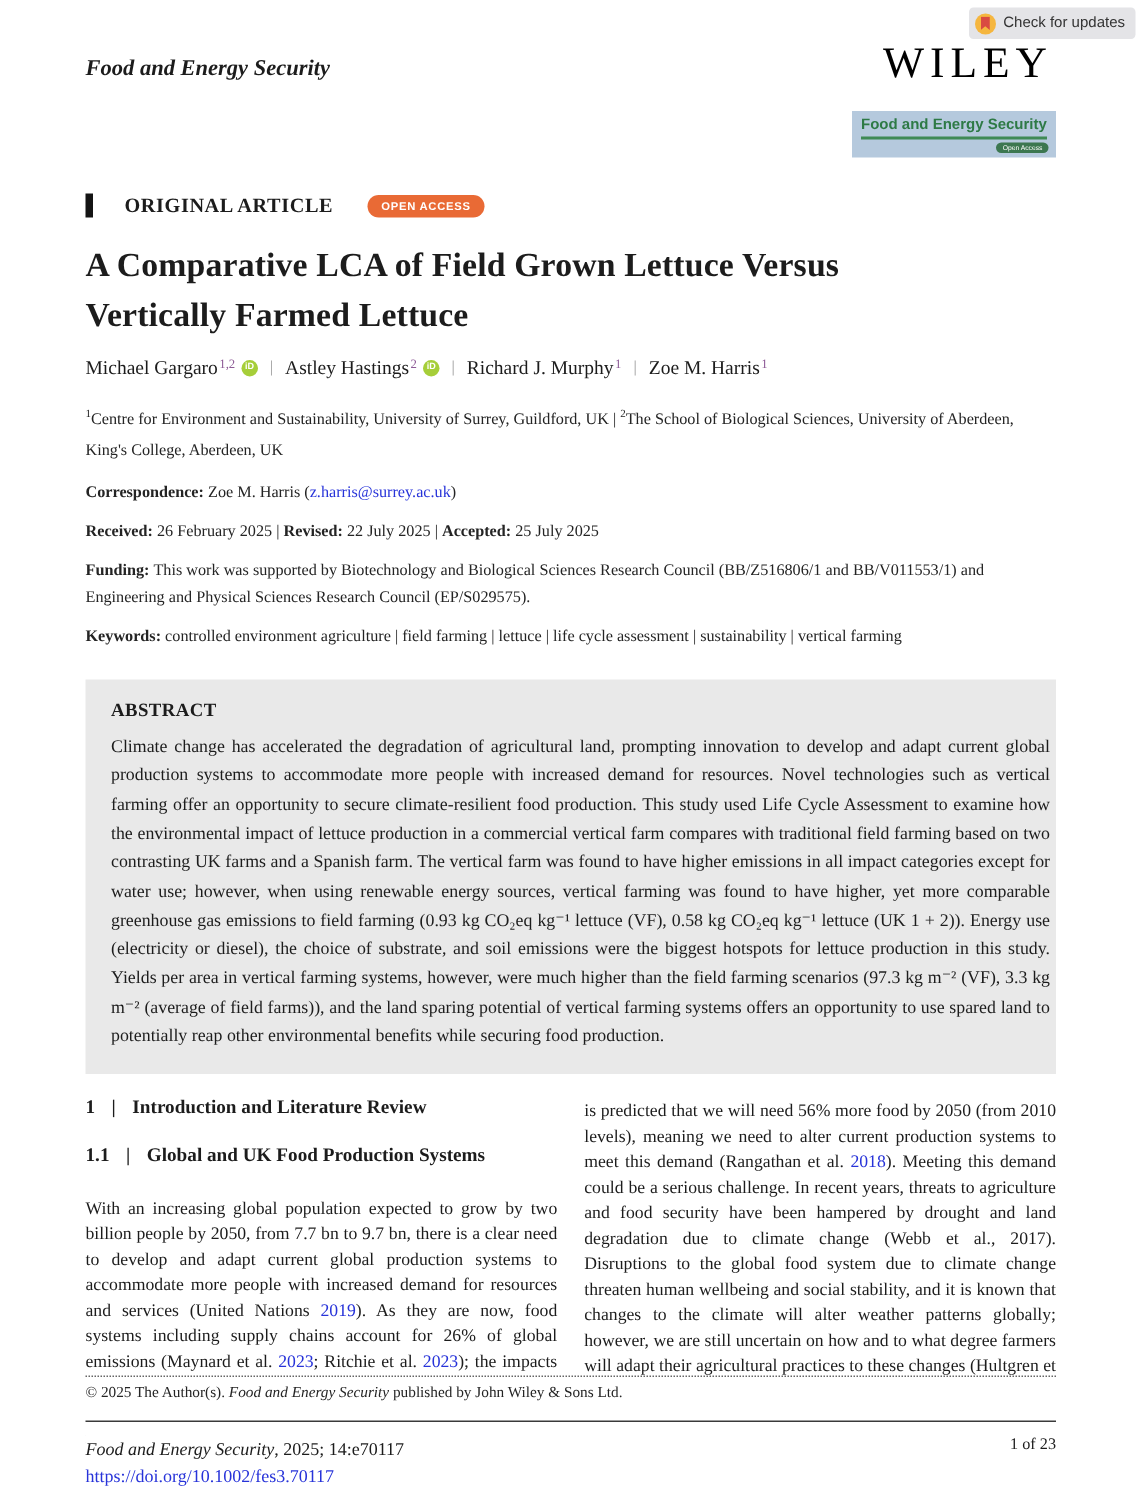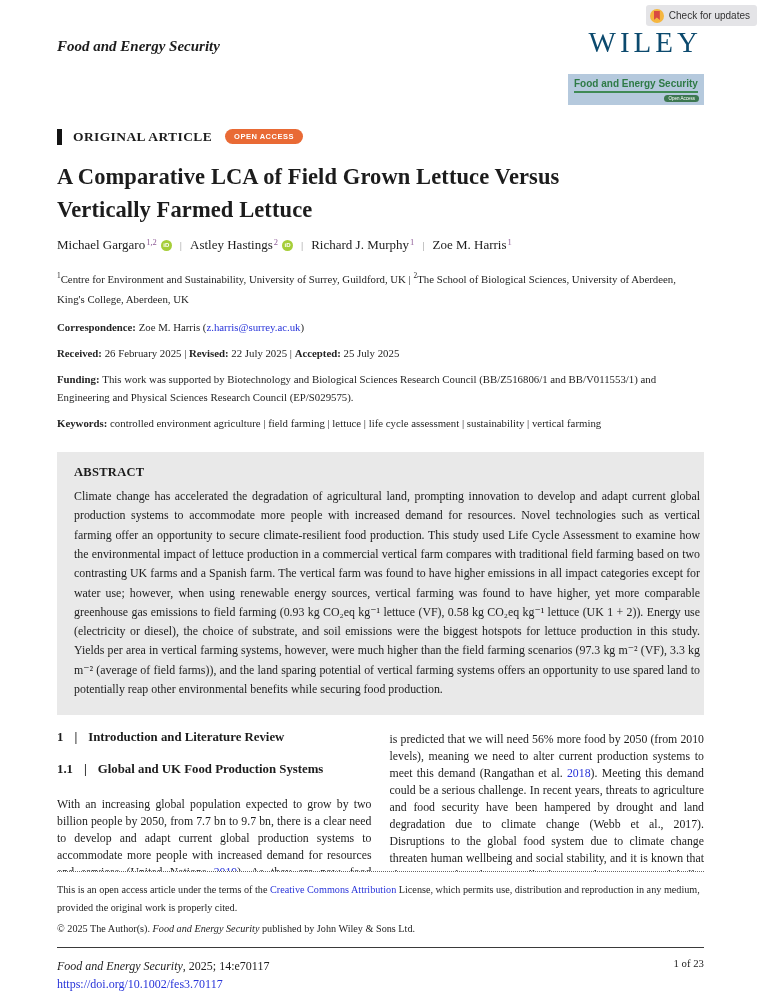--- a/index.html
+++ b/index.html
@@ -19,32 +19,32 @@
   }
   .cross-ico { width:14px; height:14px; border-radius:50%; background:#f5b63f;
     display:flex; align-items:center; justify-content:center; }
   .cross-ico .bm { width:6px; height:9px; background:#d94a42;
     clip-path:polygon(0 0,100% 0,100% 100%,50% 72%,0 100%); }
 
   
   .hdr { display:flex; justify-content:space-between; margin-top:26px; }
   .journal-name { font-size:15px; font-weight:bold; font-style:italic; margin-top:12px; }
   .hdr-right { display:flex; flex-direction:column; align-items:flex-end; }
-  .wiley { font-size:29px; letter-spacing:4px; color:#0c4a6e; margin-right:2px; }
+  .wiley { font-size:29px; letter-spacing:4px; color:#000000; margin-right:2px; }
   .cover { width:136px; height:31px; background:#b5c9dd; margin-top:15px;
     padding:4px 6px 0 6px; position:relative; }
   .cover-title { font-family:"Liberation Sans",sans-serif; font-size:10px;
     font-weight:bold; color:#2e7a46; white-space:nowrap; }
   .cover-line { height:2px; background:#3f8a55; margin-top:2px; }
   .cover-oa { position:absolute; right:5px; bottom:3px; background:#3c7750;
     color:#fff; font-family:"Liberation Sans",sans-serif; font-size:4.5px;
     padding:1px 4px; border-radius:5px; }
 
   
-  .type-row { display:flex; align-items:flex-start; margin-top:24px; gap:11px; }
+  .type-row { display:flex; align-items:flex-end; margin-top:24px; gap:21px; }
   .type-bar { width:5px; height:16px; background:#141414; }
   .type-label { font-size:13.5px; font-weight:bold; letter-spacing:0.4px; }
   .oa-pill { background:#e96a35; color:#fff; font-family:"Liberation Sans",sans-serif;
     font-size:7.5px; font-weight:bold; letter-spacing:0.5px; padding:3px 9px;
     border-radius:10px; margin-left:2px; }
 
   .title { margin-top:16px; font-size:22.5px; font-weight:bold; line-height:1.45;
     white-space:pre-line; letter-spacing:0.1px; }
 
   .authors { margin-top:11px; font-size:13px; display:flex; align-items:center; flex-wrap:wrap; }
@@ -170,21 +170,20 @@
     </div>
     <div class="col col-right">
       <div class="body-p"><span>is predicted that we will need 56% more food by 2050 (from 2010 levels), meaning we need to alter current production systems to meet this demand (Rangathan et al. </span><span class="rt-link">2018</span><span>). Meeting this demand could be a serious challenge. In recent years, threats to agriculture and food security have been hampered by drought and land degradation due to climate change (Webb et al., 2017). Disruptions to the global food system due to climate change threaten human wellbeing and social stability, and it is known that changes to the climate will alter weather patterns globally; however, we are still uncertain on how and to what degree farmers will adapt their agricultural practices to these changes (Hultgren et al. </span><span class="rt-link">2025</span><span>). Alongside novel technologies being developed, improvements in total agricultural productivity have increased since the 1970s on average by 2.5% a year (Morgan</span></div>
     </div>
   </div>
 
 </div>
 
 <div class="footer">
   <div class="dotted"></div>
-  <div class="license"><span>This is an open access article under the terms of the </span><span class="rt-link">Creative Commons Attribution</span><span> License, which permits use, distribution and reproduction in any medium, provided the original work is properly cited.</span></div>
   <div class="copyright"><span>© 2025 The Author(s). </span><span class="rt-i">Food and Energy Security</span><span> published by John Wiley &amp; Sons Ltd.</span></div>
   <div class="foot-rule"></div>
   <div class="foot-row">
     <div class="cite-block">
       <div><span class="rt-i">Food and Energy Security</span><span>, 2025; 14:e70117</span></div>
       <div class="doi">https://doi.org/10.1002/fes3.70117</div>
     </div>
     <div class="page-num">1 of 23</div>
   </div>
 </div>

